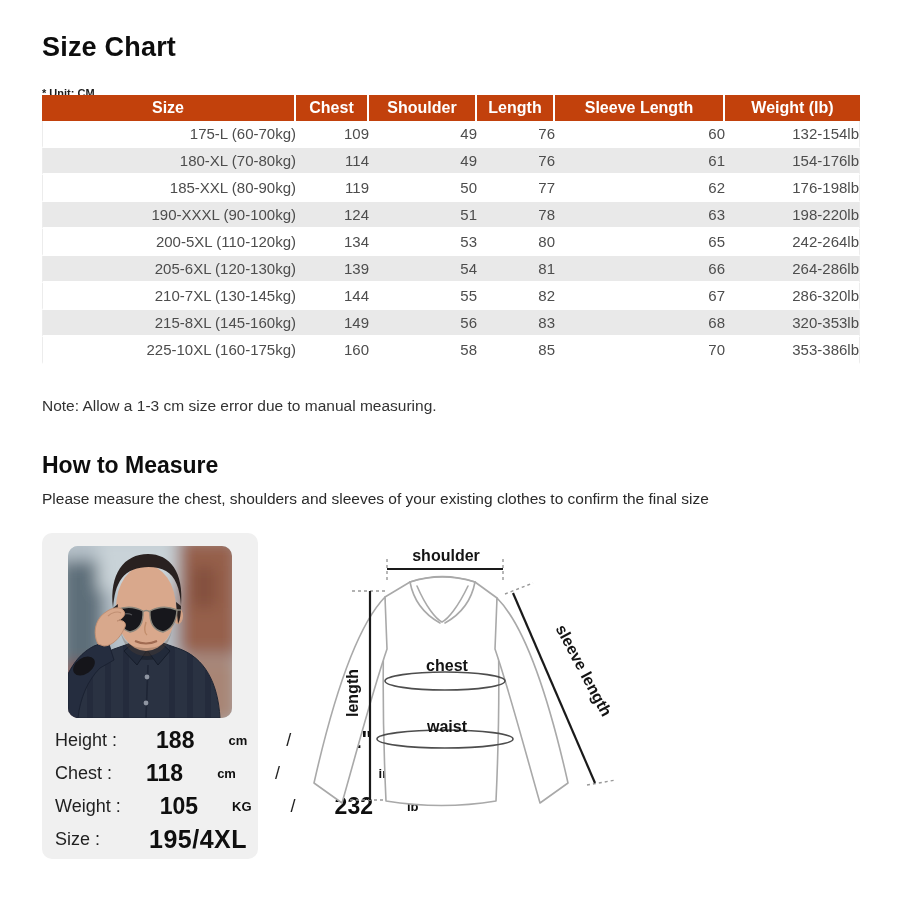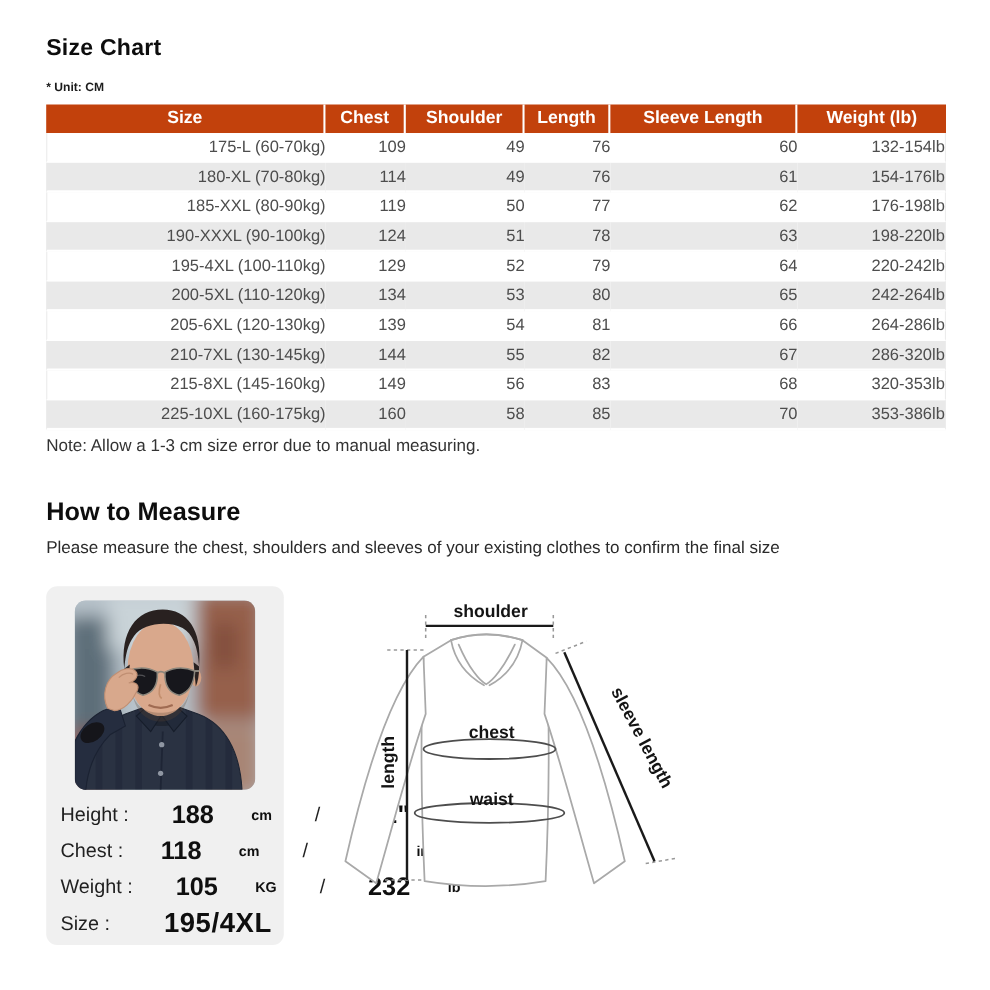--- a/index.html
+++ b/index.html
@@ -1,22 +1,22 @@
 <!DOCTYPE html>
 <html><head>
 <meta charset="utf-8">
 <style>
   html,body{margin:0;padding:0;background:#fff;}
   .page{
     position:relative;width:900px;height:900px;background:#ffffff;overflow:hidden;
     font-family:"Liberation Sans","DejaVu Sans",sans-serif;color:#222;
   }
   
-  .h1{position:absolute;left:42px;top:32px;font-size:21px;font-weight:700;color:#0d0d0d;letter-spacing:.2px;}
-  .unit-note{position:absolute;left:42px;top:74px;font-size:11px;font-weight:700;color:#1c1c1c;}
+  .h1{position:absolute;left:42px;top:32px;font-size:27px;font-weight:700;color:#0d0d0d;letter-spacing:.2px;}
+  .unit-note{position:absolute;left:42px;top:87px;font-size:11px;font-weight:700;color:#1c1c1c;}
   .h2{position:absolute;left:42px;top:452px;font-size:23px;font-weight:700;color:#0d0d0d;}
   .desc{position:absolute;left:42px;top:490px;font-size:15.5px;color:#2a2a2a;}
   .note{position:absolute;left:42px;top:397px;font-size:15.5px;color:#333;}
   
   table.size-table{
     position:absolute;left:42px;top:95px;width:818px;
     border-collapse:separate;border-spacing:0;table-layout:fixed;
   }
   table.size-table th{
     background:#c2410c;color:#fff;font-size:16px;font-weight:700;
@@ -110,28 +110,20 @@
         </tr>
         <tr>
           <td>190-XXXL (90-100kg)</td>
           <td>124</td>
           <td>51</td>
           <td>78</td>
           <td>63</td>
           <td>198-220lb</td>
         </tr>
         <tr>
-          <td>195-4XL (100-110kg)</td>
-          <td>129</td>
-          <td>52</td>
-          <td>79</td>
-          <td>64</td>
-          <td>220-242lb</td>
-        </tr>
-        <tr>
           <td>200-5XL (110-120kg)</td>
           <td>134</td>
           <td>53</td>
           <td>80</td>
           <td>65</td>
           <td>242-264lb</td>
         </tr>
         <tr>
           <td>205-6XL (120-130kg)</td>
           <td>139</td>

